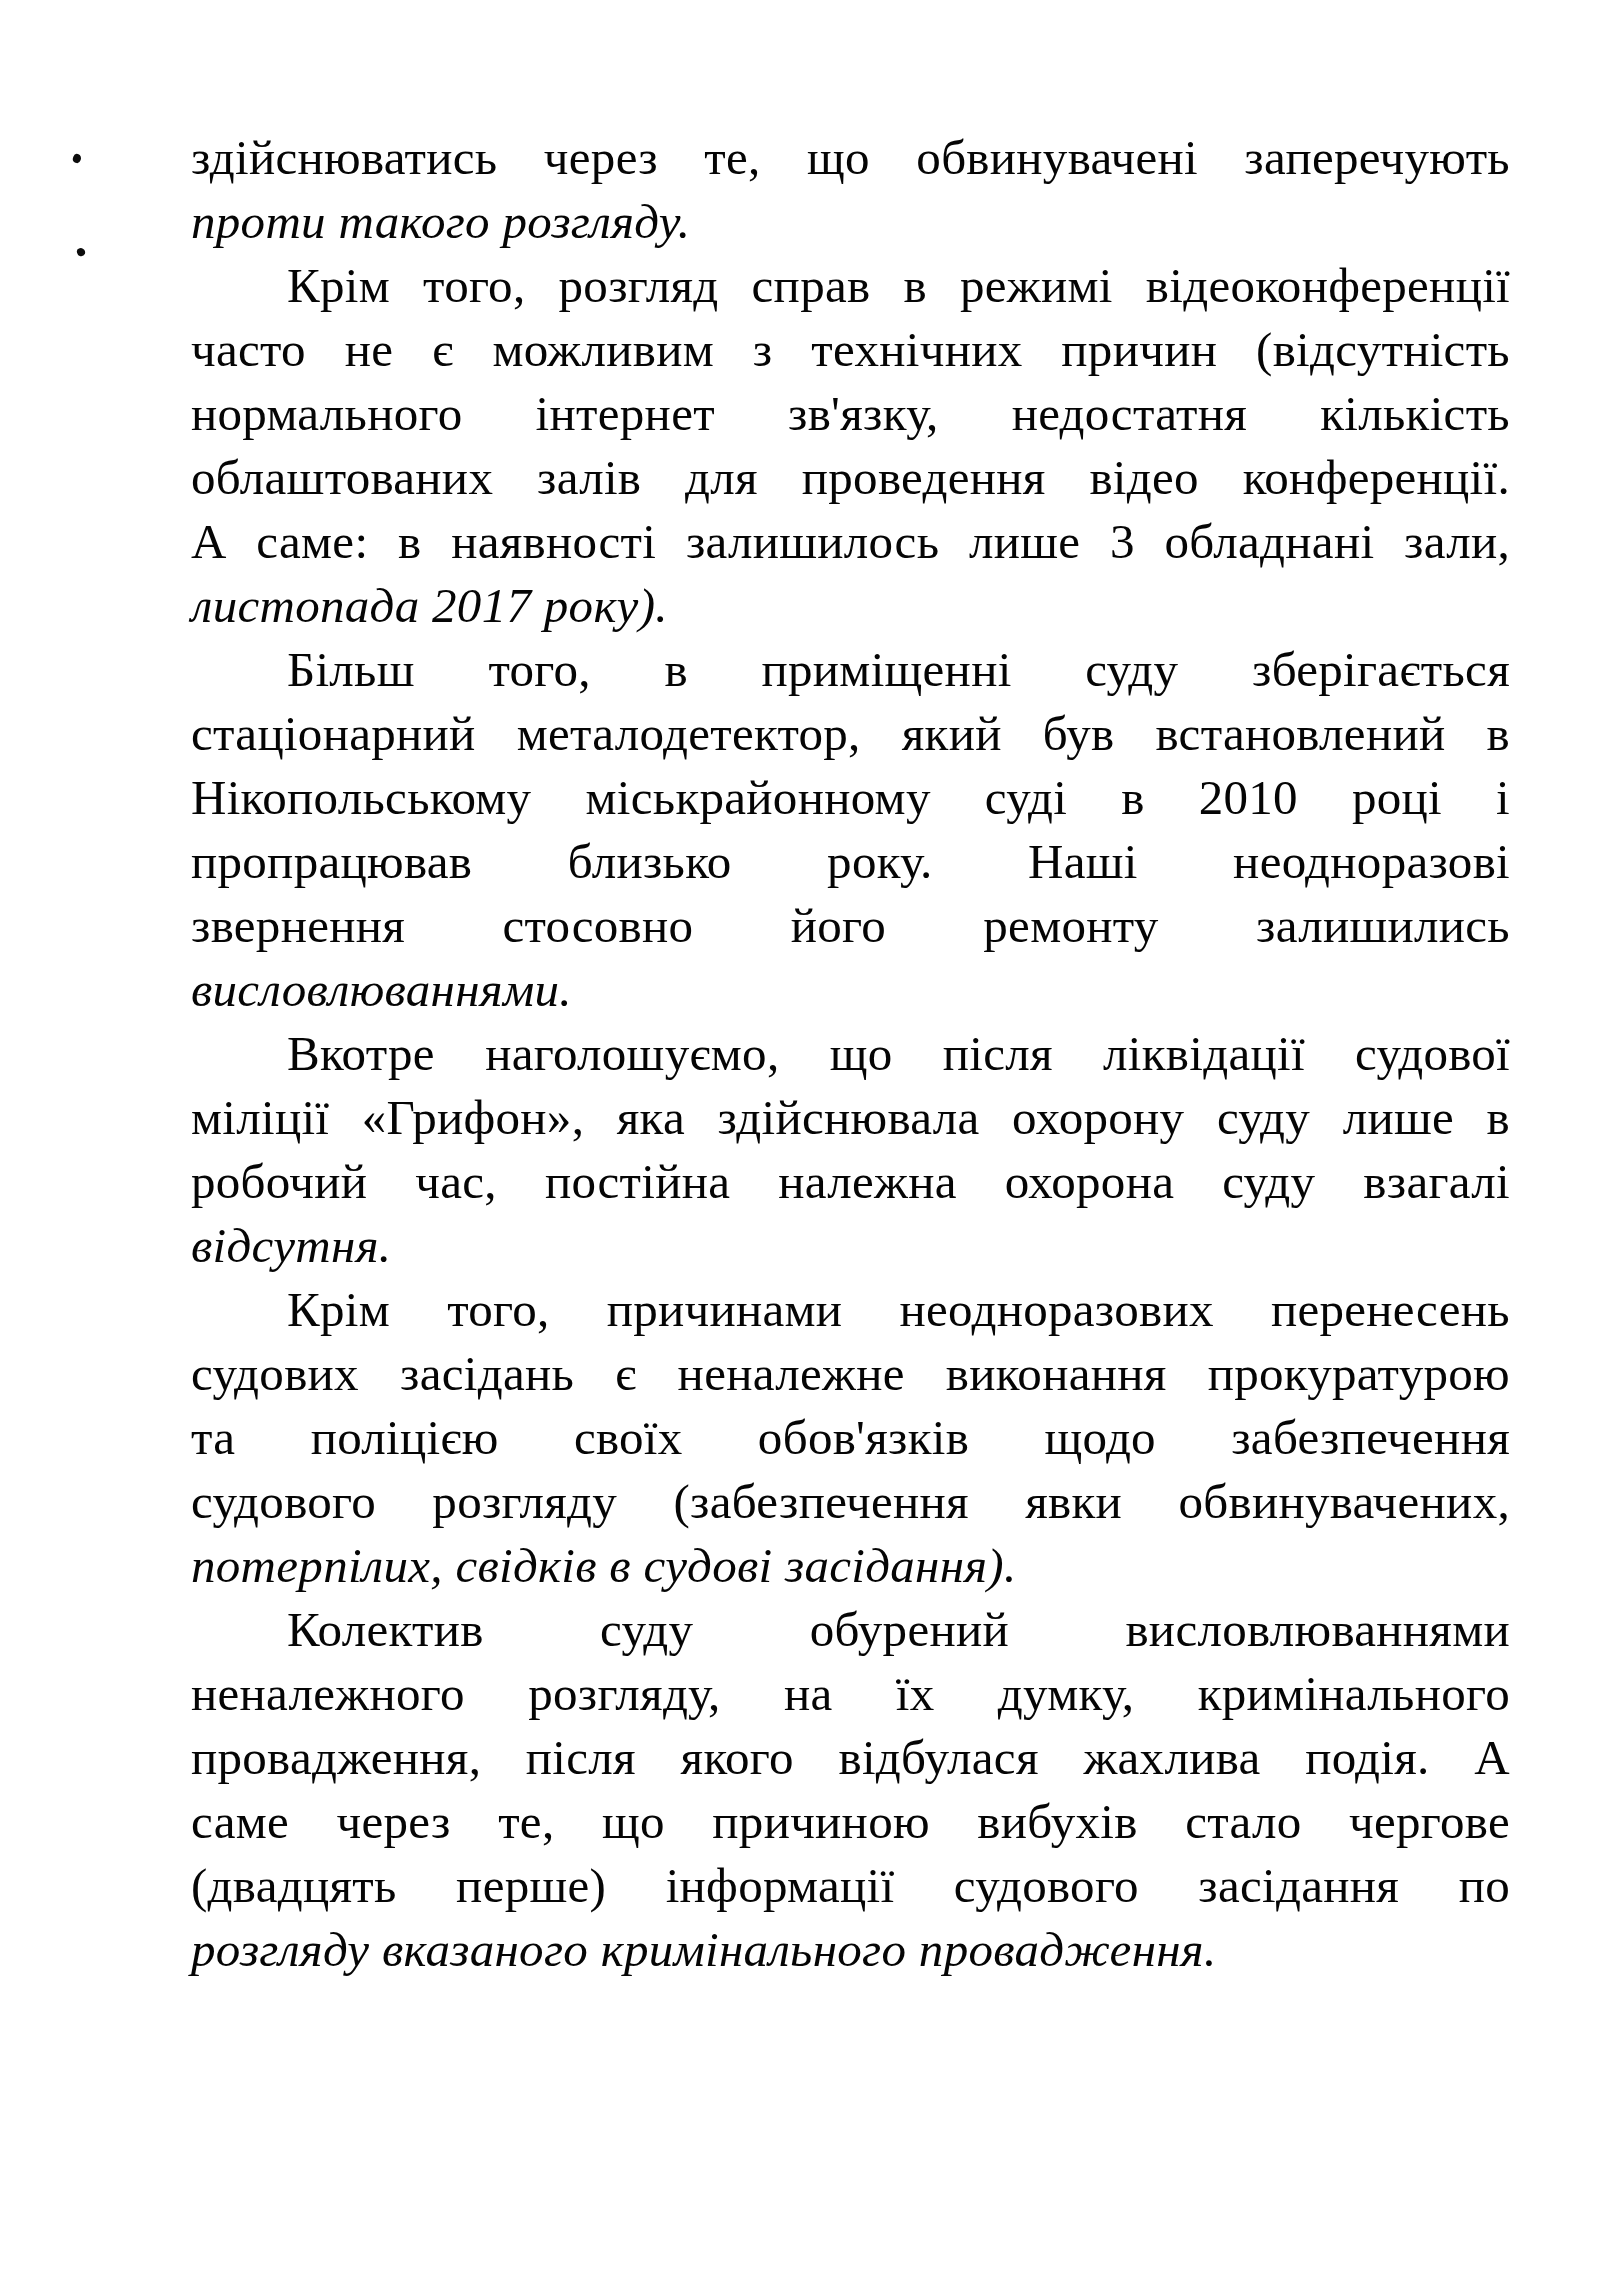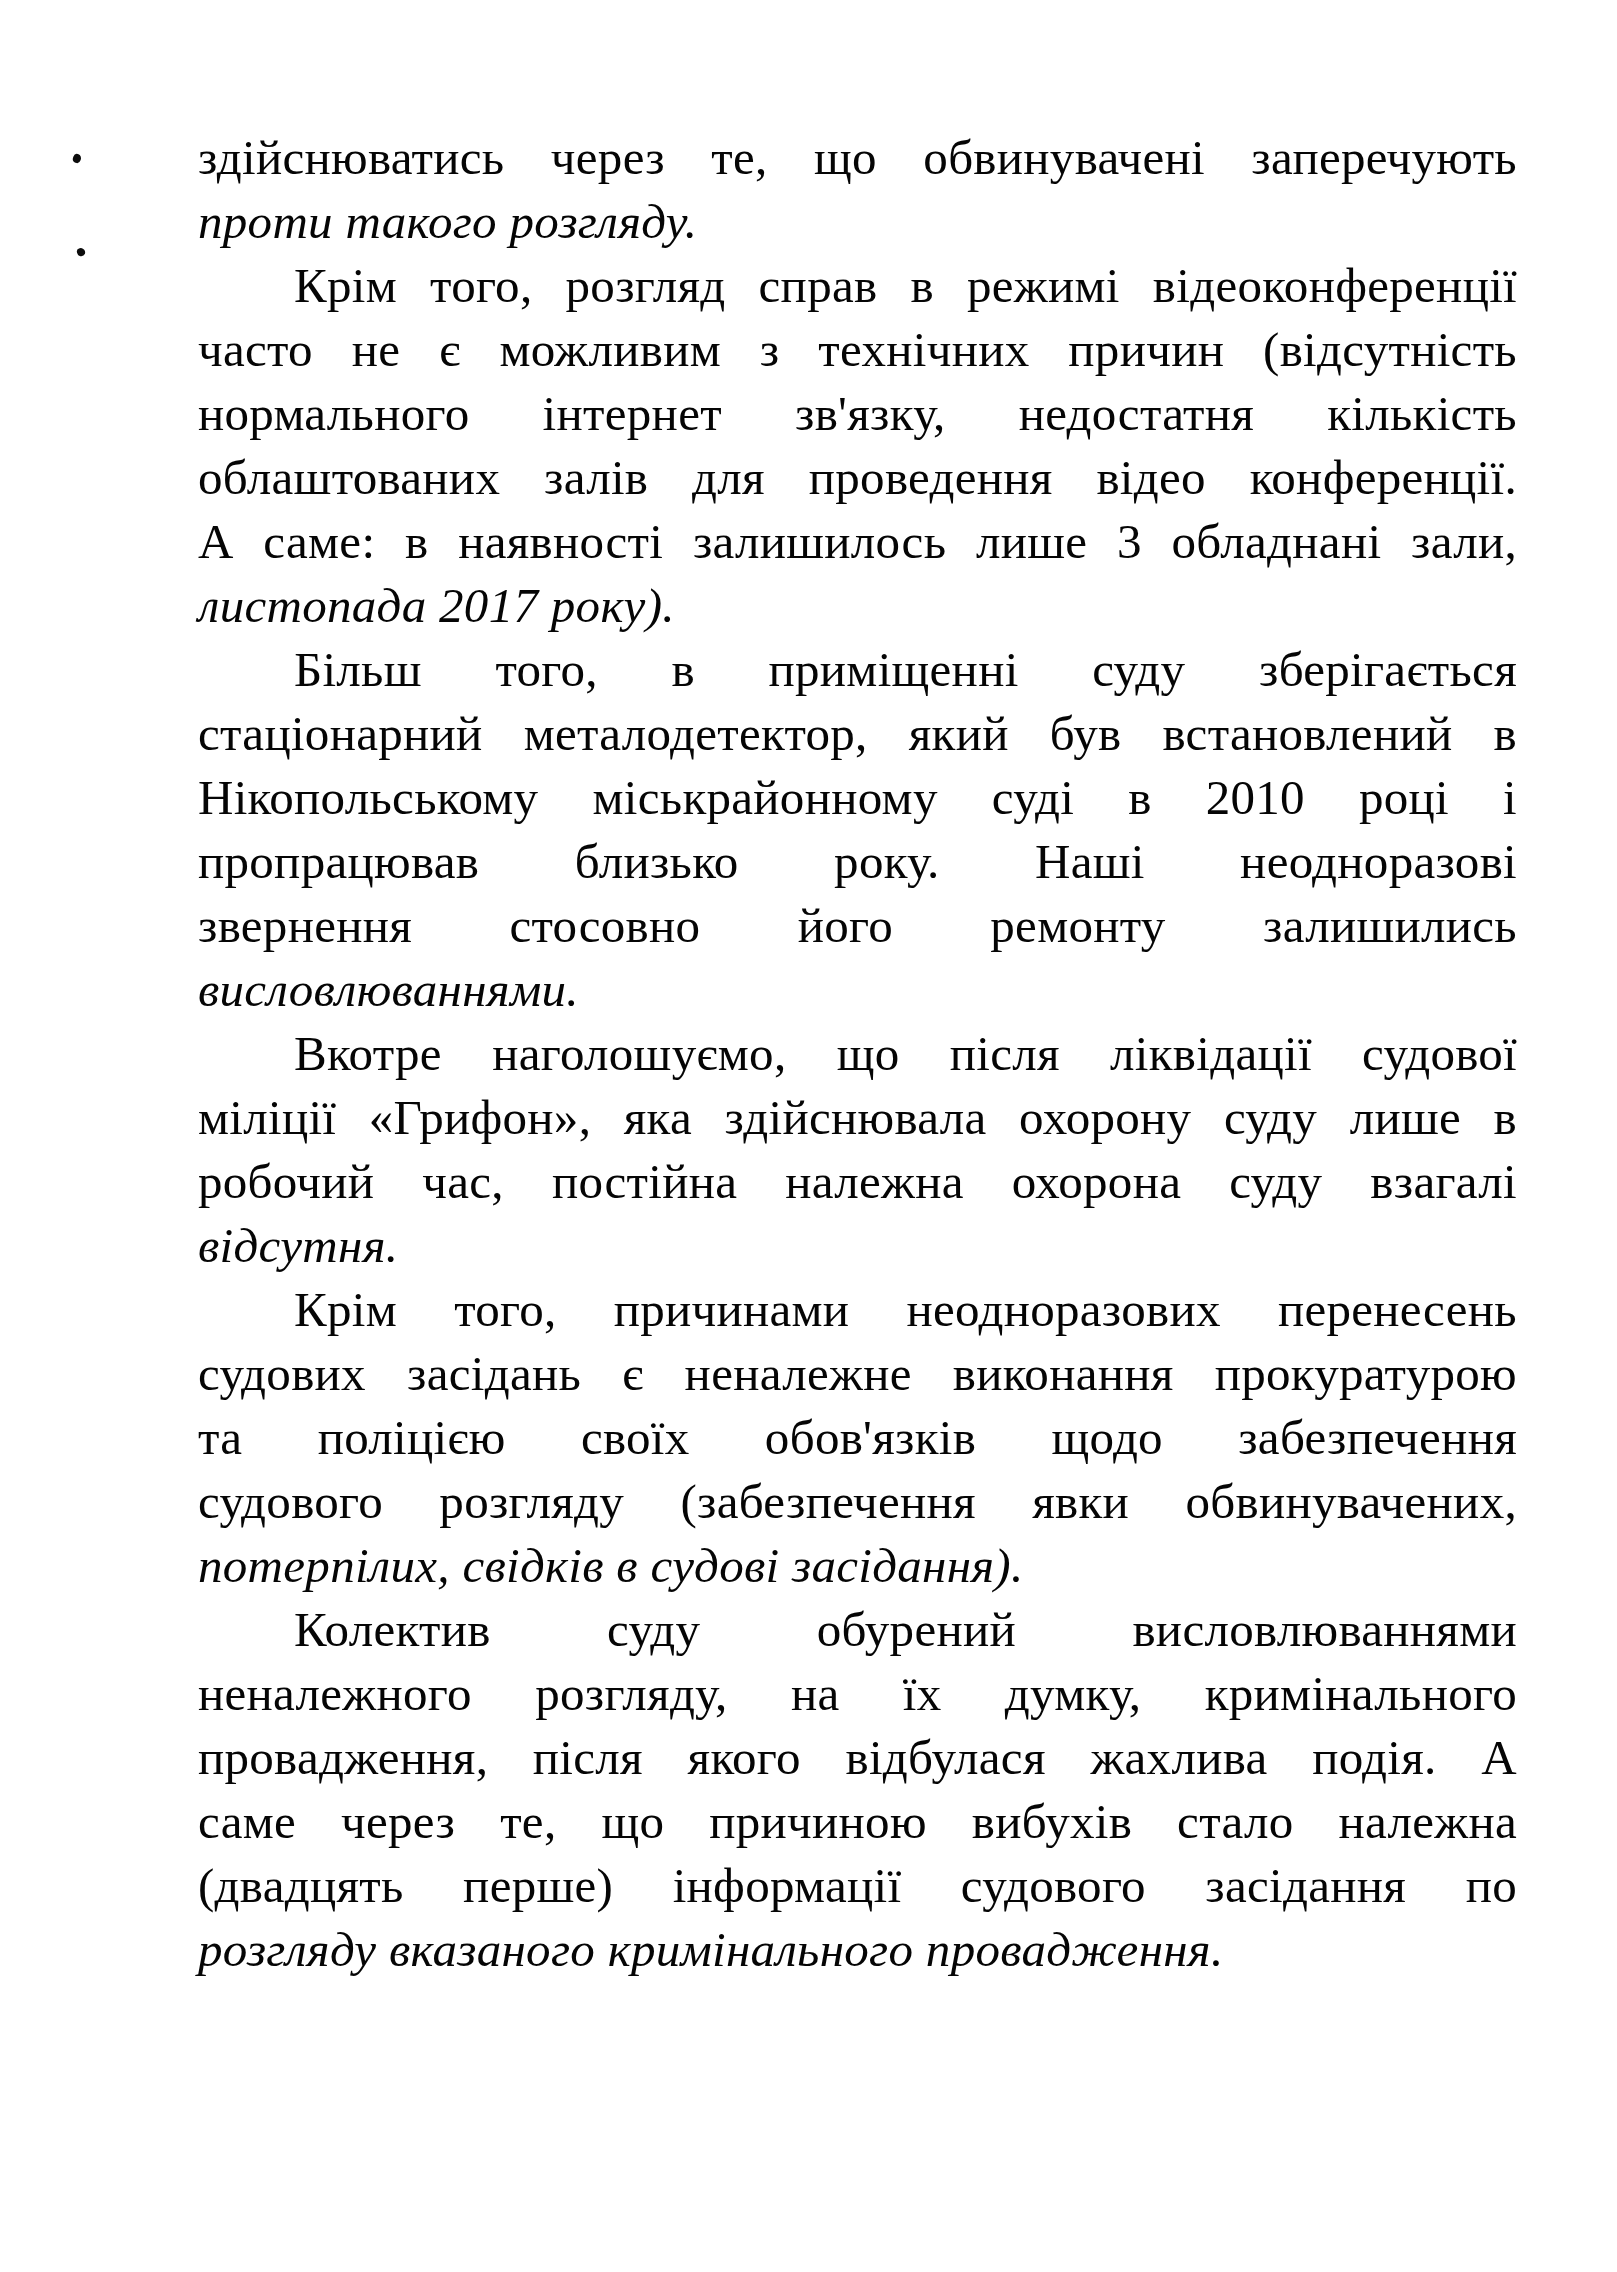--- a/index.html
+++ b/index.html
@@ -11,21 +11,21 @@
     position: relative;
     width: 1618px;
     height: 2273px;
     background: #ffffff;
     overflow: hidden;
     font-family: "Liberation Serif", "DejaVu Serif", serif;
     color: #050505;
   }
   .text-block {
     position: absolute;
-    left: 198px;
+    left: 191px;
     top: 126px;
     width: 1319px;
   }
   .line {
     height: 64px;
     line-height: 64px;
     font-size: 49px;
     white-space: nowrap;
     text-align: justify;
     text-align-last: justify;
@@ -86,19 +86,19 @@
     <div class="line">робочий час, постійна належна охорона суду взагалі</div>
     <div class="line end">відсутня.</div>
     <div class="line indent">Крім того, причинами неодноразових перенесень</div>
     <div class="line">судових засідань є неналежне виконання прокуратурою</div>
     <div class="line">та поліцією своїх обов'язків щодо забезпечення</div>
     <div class="line">судового розгляду (забезпечення явки обвинувачених,</div>
     <div class="line end">потерпілих, свідків в судові засідання).</div>
     <div class="line indent">Колектив суду обурений висловлюваннями</div>
     <div class="line">неналежного розгляду, на їх думку, кримінального</div>
     <div class="line">провадження, після якого відбулася жахлива подія. А</div>
-    <div class="line">саме через те, що причиною вибухів стало належна</div>
+    <div class="line">саме через те, що причиною вибухів стало чергове</div>
     <div class="line">(двадцять перше) інформації судового засідання по</div>
     <div class="line end">розгляду вказаного кримінального провадження.</div>
   </div>
 
 </div>
 
 
 </body></html>

